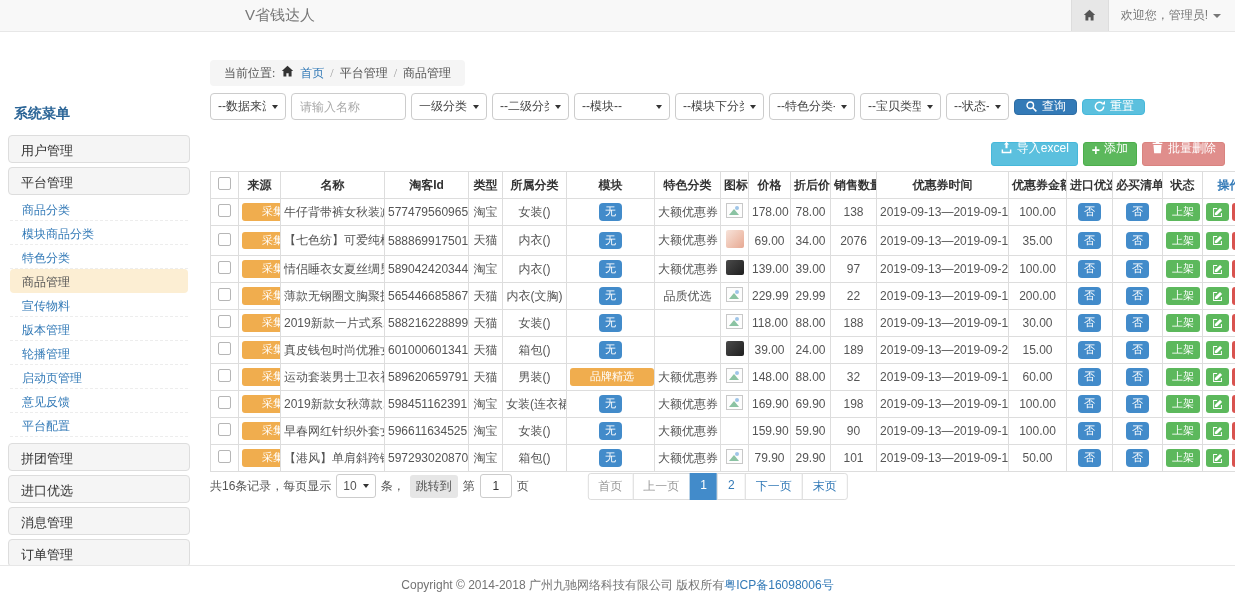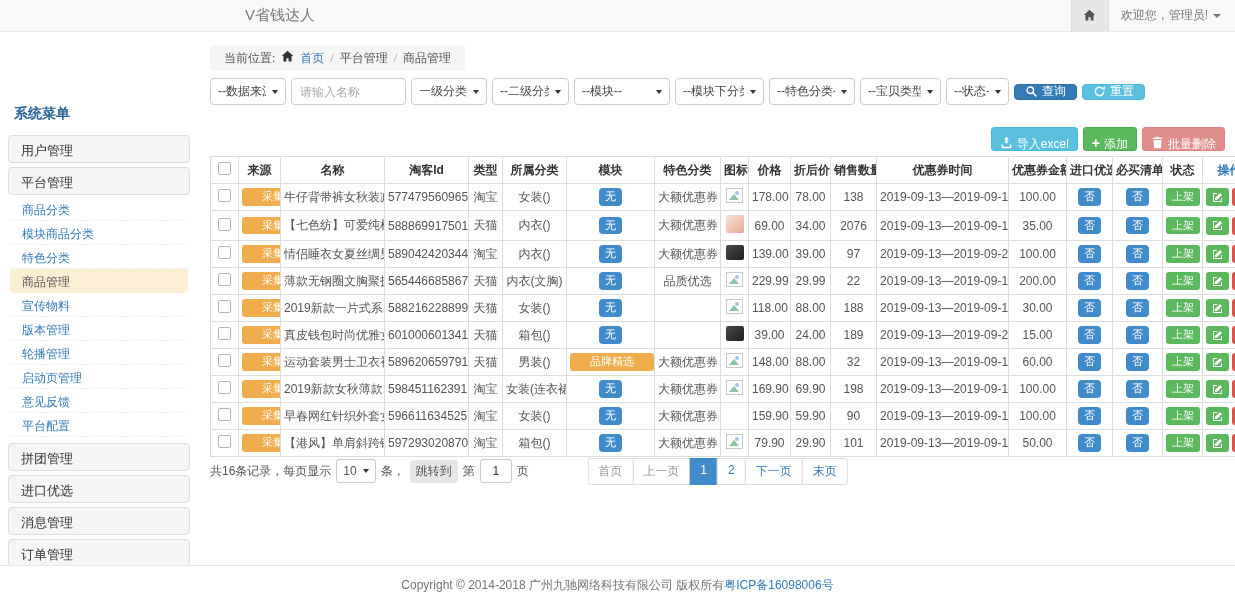--- a/index.html
+++ b/index.html
@@ -31,21 +31,21 @@
   .side-title{ font-size:14px; font-weight:bold; color:#2a6496; padding:6px 6px 8px;margin-top:44px; }
   .side-group{ background:#f5f5f5; border:1px solid #ddd; border-radius:4px; margin-top:4px;
     padding:6px 12px; font-size:13px; color:#333; cursor:pointer; height:28px; }
   .side-sub{ background:#fff; padding:2px 2px; }
   .side-link{ display:block; padding:5px 12px; color:#337ab7; text-decoration:none;
     border-bottom:1px dashed #ededed; height:24px; cursor:pointer; }
   .side-link.active{ background:#fceed3; border-radius:4px; color:#555; border-bottom-color:transparent; }
 
   
   .main{ flex:1; padding:0 10px 0 20px; overflow:hidden; }
-  .breadcrumb{ margin-top:13px; background:#f5f5f5; border-radius:4px; display:inline-flex;
+  .breadcrumb{ margin-top:28px; background:#f5f5f5; border-radius:4px; display:inline-flex;
     align-items:center; gap:6px; padding:5px 14px; color:#555; height:26px;font-family:Liberation Serif, serif; }
   .breadcrumb a{ color:#337ab7; text-decoration:none; cursor:pointer; }
   .bc-sep{ color:#999; }
 
   
   .filter-bar{ margin-top:7px; display:flex; align-items:center; gap:5px; }
   .fsel{ height:27px; border:1px solid #ccc; border-radius:4px; background:#fff; display:flex;
     align-items:center; padding:0 7px; gap:6px; cursor:pointer; color:#444; }
   .fsel-label{ flex:1; white-space:nowrap; overflow:hidden; }
   .fsel .tri-down{ border-top-color:#333; border-left-width:3.5px; border-right-width:3.5px; }
@@ -61,21 +61,21 @@
   [data-key="item-type"]{ width:81px; }
   [data-key="status"]{ width:63px; }
   .fbtn{ height:16px; border-radius:4px; border:1px solid; color:#fff; font-size:12px;
     display:inline-flex; align-items:center; gap:4px; padding:0 10px; cursor:pointer; font-family:inherit; }
   .fbtn.primary{ background:#337ab7; border-color:#2e6da4; }
   .fbtn.info{ background:#5bc0de; border-color:#46b8da; }
 
   
   .toolbar{ margin-top:22px; display:flex; justify-content:flex-end; gap:5px; }
   .tbtn{ height:24px; border-radius:3px; border:1px solid; color:#fff; font-size:12px;
-    display:inline-flex; align-items:flex-start; gap:4px; padding:8px 8px; cursor:pointer; font-family:inherit; }
+    display:inline-flex; align-items:flex-end; gap:4px; padding:8px 8px; cursor:pointer; font-family:inherit; }
   .tbtn.info{ background:#5bc0de; border-color:#46b8da; }
   .tbtn.success{ background:#5cb85c; border-color:#4cae4c; }
   .tbtn.danger{ background:#e08e8c; border-color:#d9837f; }
   .tbtn .plus{ font-weight:bold; font-size:14px; line-height:1; }
 
   
   .grid{ margin-top:5px; width:100%; border-collapse:collapse; table-layout:fixed; }
   .grid th,.grid td{ border:1px solid #ddd; text-align:center; padding:4px 3px;
     white-space:nowrap; overflow:hidden; height:27px; }
   .grid th{ font-weight:bold; color:#333; background:#fff; }

